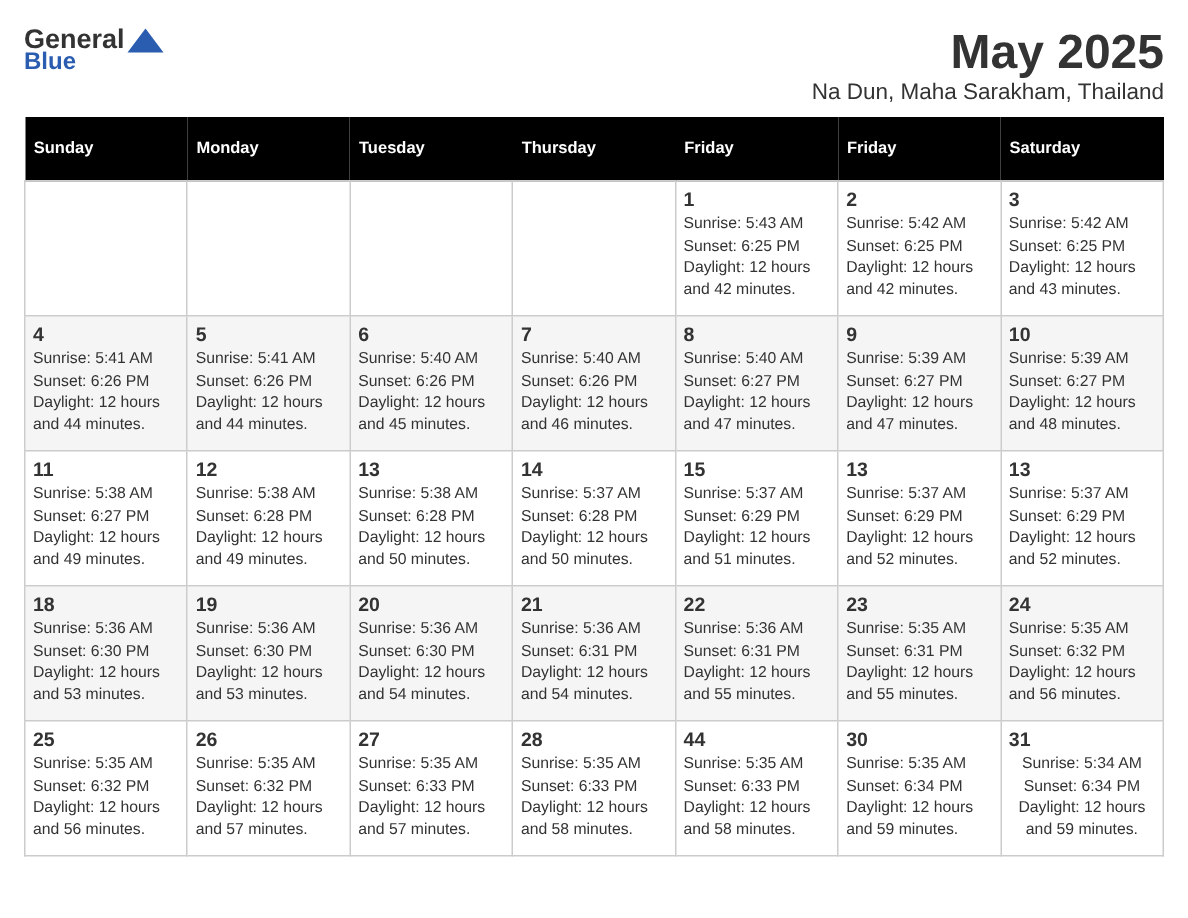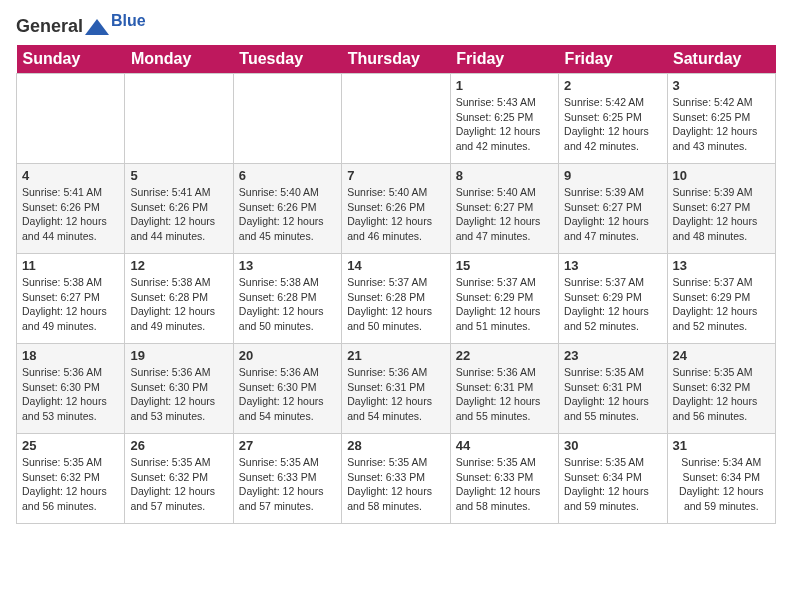--- a/index.html
+++ b/index.html
@@ -11,21 +11,21 @@
       padding: 16px;
     }
     .header {
       display: flex;
       justify-content: space-between;
       align-items: flex-start;
       margin-bottom: 8px;
     }
     .logo {
       display: flex;
-      flex-direction: row;
+      flex-direction: column;
       align-items: flex-start;
     }
     .logo-row {
       display: flex;
       align-items: center;
     }
     .title-section {
       text-align: right;
     }
     .month-title {
@@ -36,25 +36,25 @@
     .location-title {
       font-size: 15px;
       color: #333;
     }
     table {
       width: 100%;
       border-collapse: collapse;
       font-size: 11px;
     }
     .day-header {
-      background-color: #be185d;
+      background-color: #000000;
       color: #fff;
       text-align: left;
-      padding: 5px 6px;
-      font-size: 16px;
+      padding: 15px 6px;
+      font-size: 11px;
       font-weight: bold;
     }
     td {
       border: 1px solid #ccc;
       vertical-align: top;
       padding: 4px 5px;
       width: calc(100% / 7);
       height: 90px;
     }
     .day-num {
@@ -91,20 +91,24 @@
 
 <div class="header">
   <div class="logo">
     <div class="logo-row">
       <span style="font-size:18px;font-weight:bold;color:#333;">General</span>
       <svg class="logo-svg" viewBox="0 0 28 20">
         <polygon points="14,2 26,18 2,18" fill="#2a5db0"></polygon>
       </svg>
     </div>
     <span style="font-size:16px;font-weight:bold;color:#2a5db0;margin-top:-4px;">Blue</span>
+  </div>
+  <div class="title-section">
+    <div class="month-title">May 2025</div>
+    <div class="location-title">Na Dun, Maha Sarakham, Thailand</div>
   </div>
 </div>
 
 <table>
   <thead>
     <tr>
       <th class="day-header">Sunday</th>
       <th class="day-header">Monday</th>
       <th class="day-header">Tuesday</th>
       <th class="day-header">Thursday</th>

